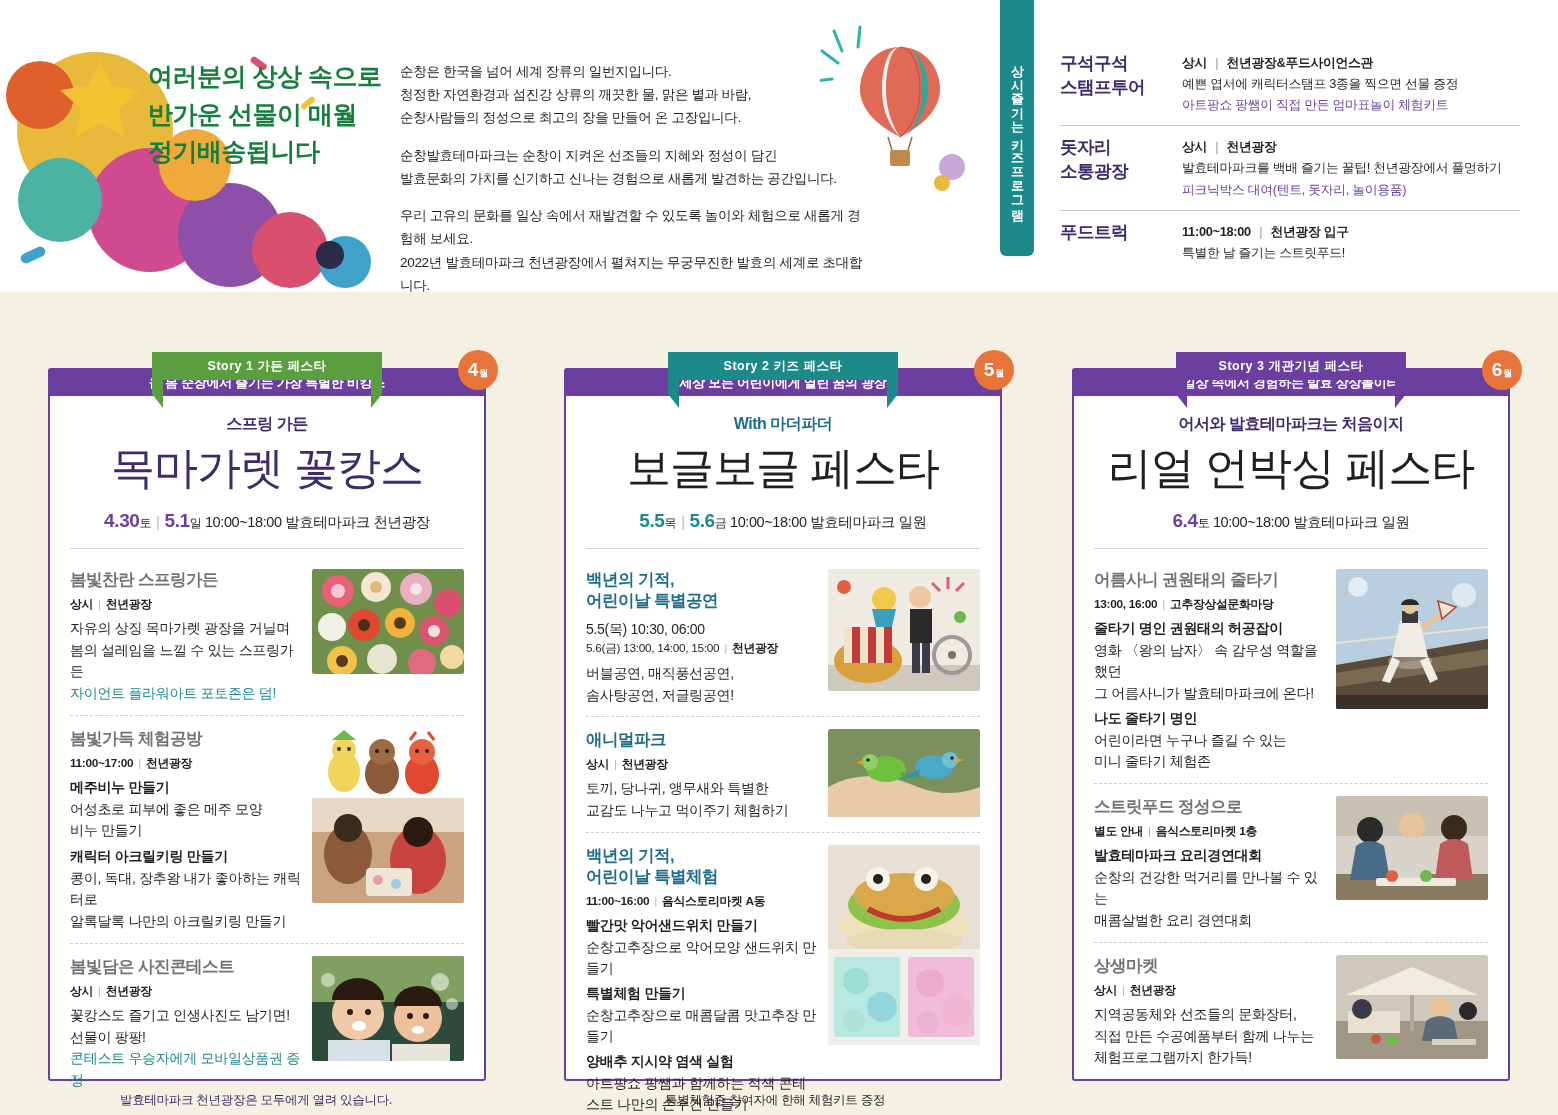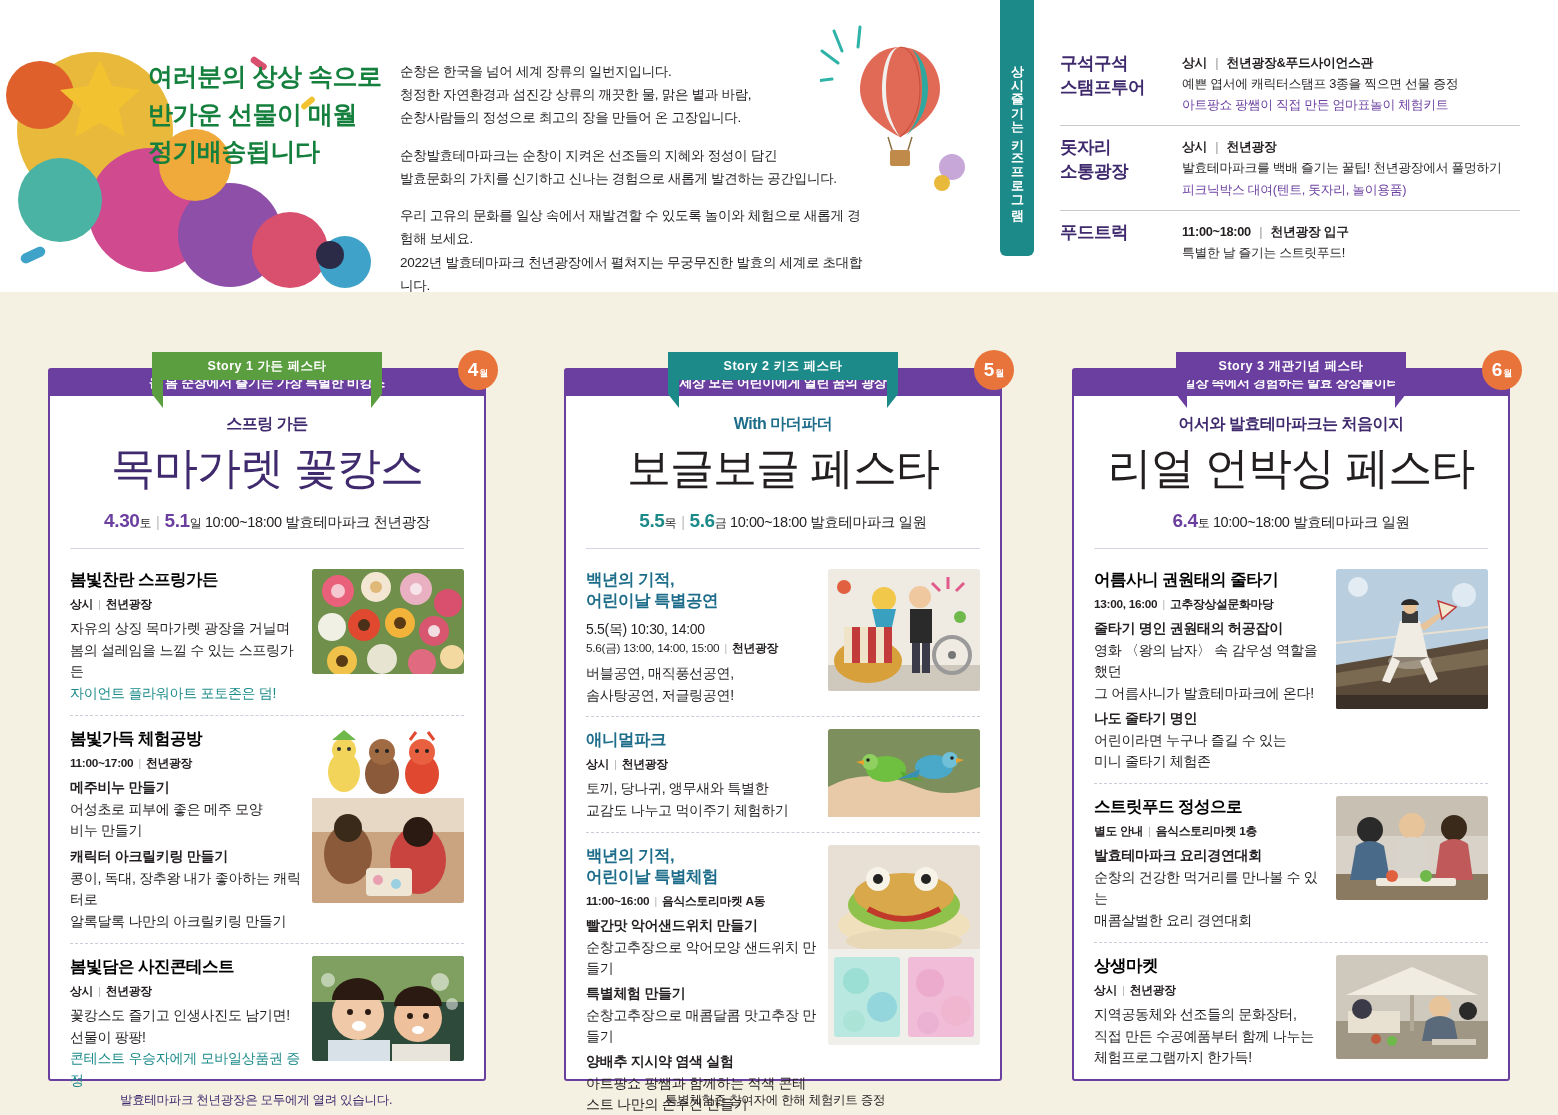--- a/index.html
+++ b/index.html
@@ -121,21 +121,21 @@
   .c2 .date b { color:#1d8a8a; }
   .c3 .sub { color:#3f2a6e; }
   .c3 .date b { color:#6b3fa0; }
 
   .divider { height:1px; background:#d8d3e4; margin:6px 20px 0 20px; }
 
   .items { padding:8px 20px 10px 20px; }
   .item { display:flex; padding:12px 0 10px 0; border-bottom:1px dashed #cfcbd8; }
   .item:last-child { border-bottom:none; }
   .itxt { flex:1; padding-right:10px; }
-  .ititle { font-size:16.5px; font-weight:bold; color:#000000; line-height:1.28; letter-spacing:-0.5px; margin-bottom:7px; }
+  .ititle { font-size:16.5px; font-weight:bold; color:#737373; line-height:1.28; letter-spacing:-0.5px; margin-bottom:7px; }
   .c2 .ititle { color:#1d6d8a; }
   .meta { font-size:11.8px; margin-bottom:5px; letter-spacing:-0.3px; }
   .meta b { font-weight:bold; }
   .meta .sep { color:#bbb; margin:0 5px; }
   .line { font-size:14px; line-height:1.55; letter-spacing:-0.3px; }
   .line.b { font-weight:bold; }
   .line.teal { color:#1d8a8a; }
   .photo { width:152px; flex:0 0 152px; border-radius:2px; overflow:hidden; }
   .ph { width:100%; display:block; border-radius:2px; }
 
@@ -415,21 +415,21 @@
       </div>
     </div>
     <div class="divider"></div>
 
     <div class="items">
 
       <div class="item">
         <div class="itxt">
           <div class="ititle" style="white-space:pre-line">백년의 기적,
 어린이날 특별공연</div>
-          <div class="line" style="margin-top:8px">5.5(목) 10:30, 14:00</div>
+          <div class="line" style="margin-top:8px">5.5(목) 10:30, 06:00</div>
           <div class="meta">
             <span>5.6(금) 13:00, 14:00, 15:00</span><span class="sep">|</span><b>천년광장</b>
           </div>
           <div class="line" style="margin-top:6px">버블공연, 매직풍선공연,</div>
           <div class="line">솜사탕공연, 저글링공연!</div>
         </div>
         <div class="photo">
           <svg class="ph" viewBox="0 0 152 122" preserveAspectRatio="none">
             <rect width="152" height="122" fill="#efeae2"></rect>
             <rect y="96" width="152" height="26" fill="#cfc8bc"></rect>

